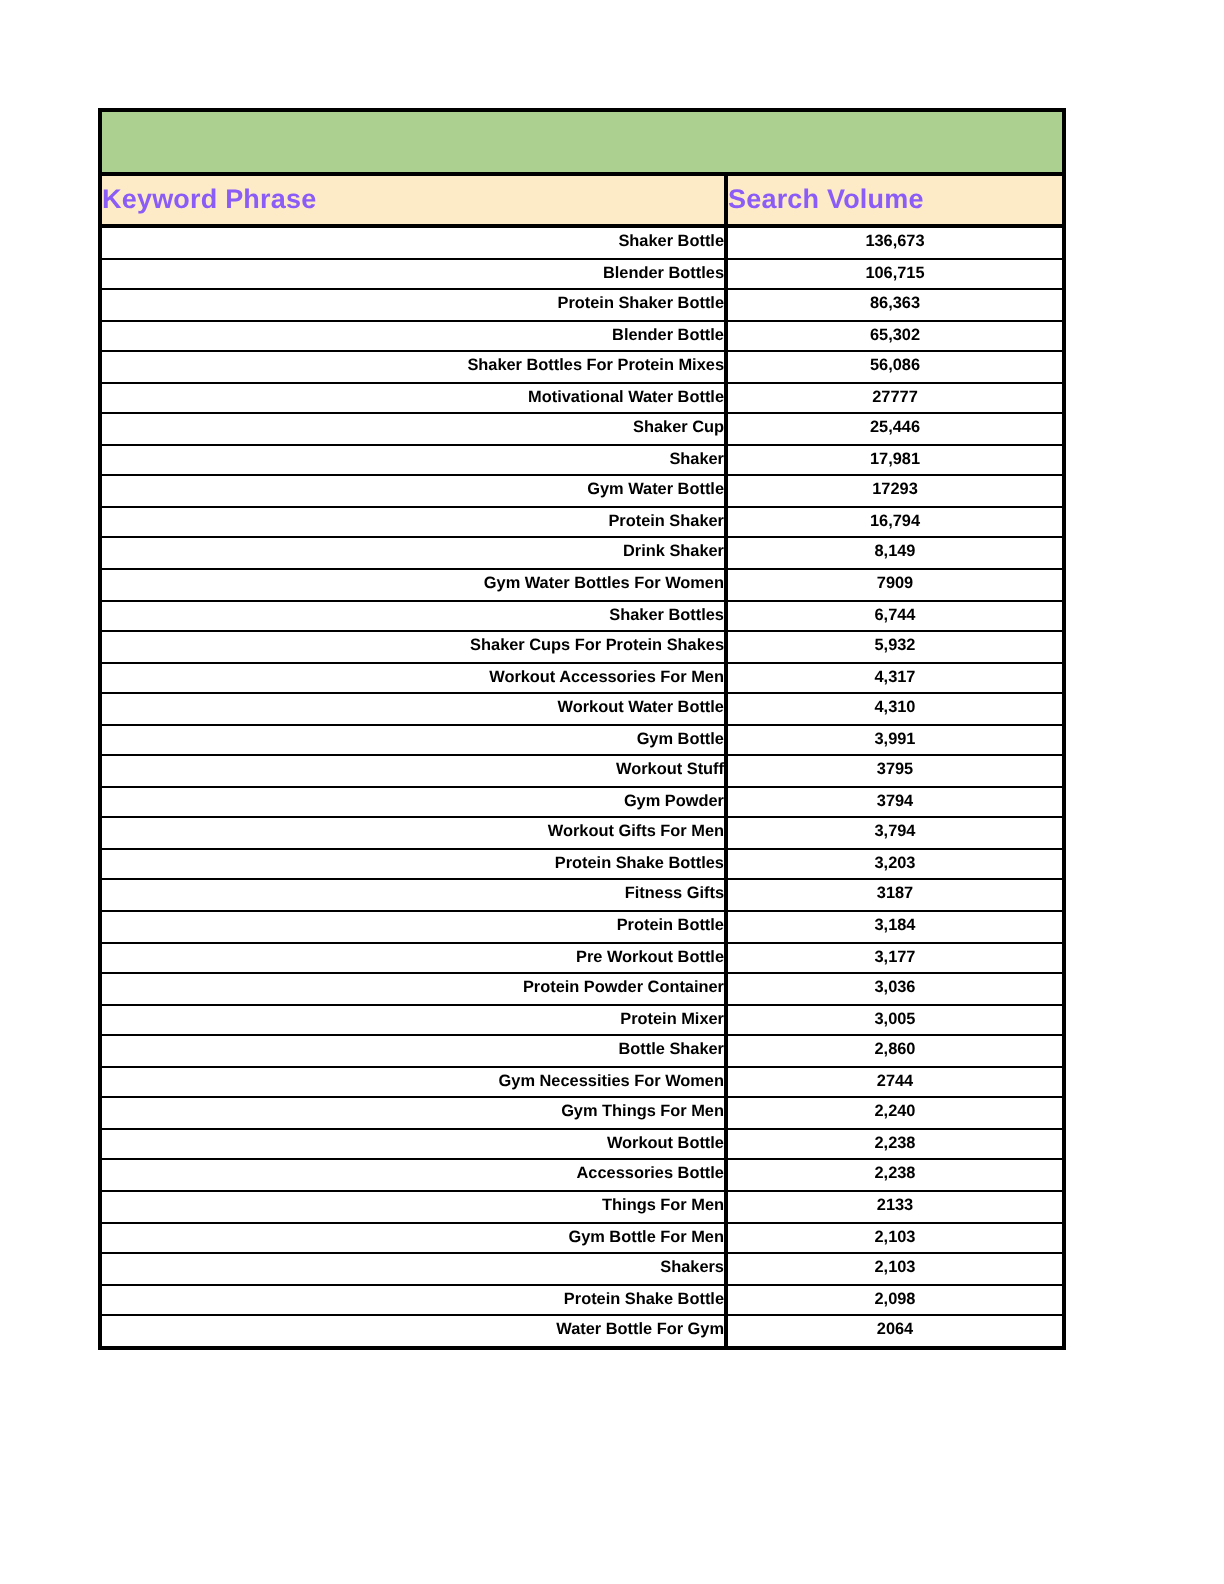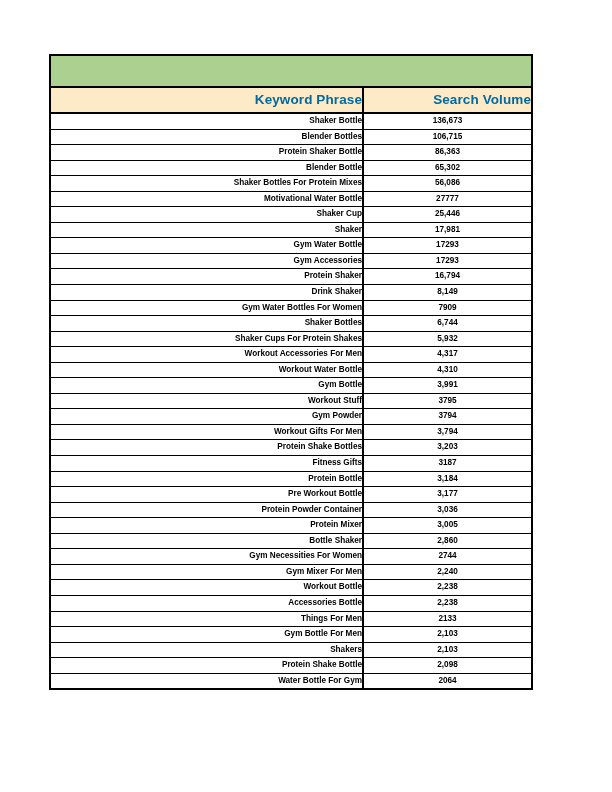--- a/index.html
+++ b/index.html
@@ -55,24 +55,24 @@
   table.grid {
     width: 100%;
     border-collapse: collapse;
     table-layout: fixed;
   }
   table.grid col.c-phrase { width: 312px; }
   table.grid col.c-volume { width: 168px; }
 
   thead th {
     background: #fdebc8;
-    color: #0369a1;
+    color: #8b5cf6;
     font-size: 13.5px;
     font-weight: bold;
-    text-align: right;
+    text-align: left;
     padding: 4px 0 5px 0;
     border-bottom: 2px solid #000000;
     letter-spacing: 0.1px;
   }
   thead th.th-phrase {
     border-right: 2px solid #000000;
   }
 
   tbody td {
     font-size: 8.2px;
@@ -151,24 +151,20 @@
           </tr>
           <tr>
             <td class="cell-phrase">Shaker</td>
             <td class="cell-volume">17,981</td>
           </tr>
           <tr>
             <td class="cell-phrase">Gym Water Bottle</td>
             <td class="cell-volume">17293</td>
           </tr>
           <tr>
-            <td class="cell-phrase">Gym Accessories</td>
-            <td class="cell-volume">17293</td>
-          </tr>
-          <tr>
             <td class="cell-phrase">Protein Shaker</td>
             <td class="cell-volume">16,794</td>
           </tr>
           <tr>
             <td class="cell-phrase">Drink Shaker</td>
             <td class="cell-volume">8,149</td>
           </tr>
           <tr>
             <td class="cell-phrase">Gym Water Bottles For Women</td>
             <td class="cell-volume">7909</td>
@@ -231,21 +227,21 @@
           </tr>
           <tr>
             <td class="cell-phrase">Bottle Shaker</td>
             <td class="cell-volume">2,860</td>
           </tr>
           <tr>
             <td class="cell-phrase">Gym Necessities For Women</td>
             <td class="cell-volume">2744</td>
           </tr>
           <tr>
-            <td class="cell-phrase">Gym Mixer For Men</td>
+            <td class="cell-phrase">Gym Things For Men</td>
             <td class="cell-volume">2,240</td>
           </tr>
           <tr>
             <td class="cell-phrase">Workout Bottle</td>
             <td class="cell-volume">2,238</td>
           </tr>
           <tr>
             <td class="cell-phrase">Accessories Bottle</td>
             <td class="cell-volume">2,238</td>
           </tr>

